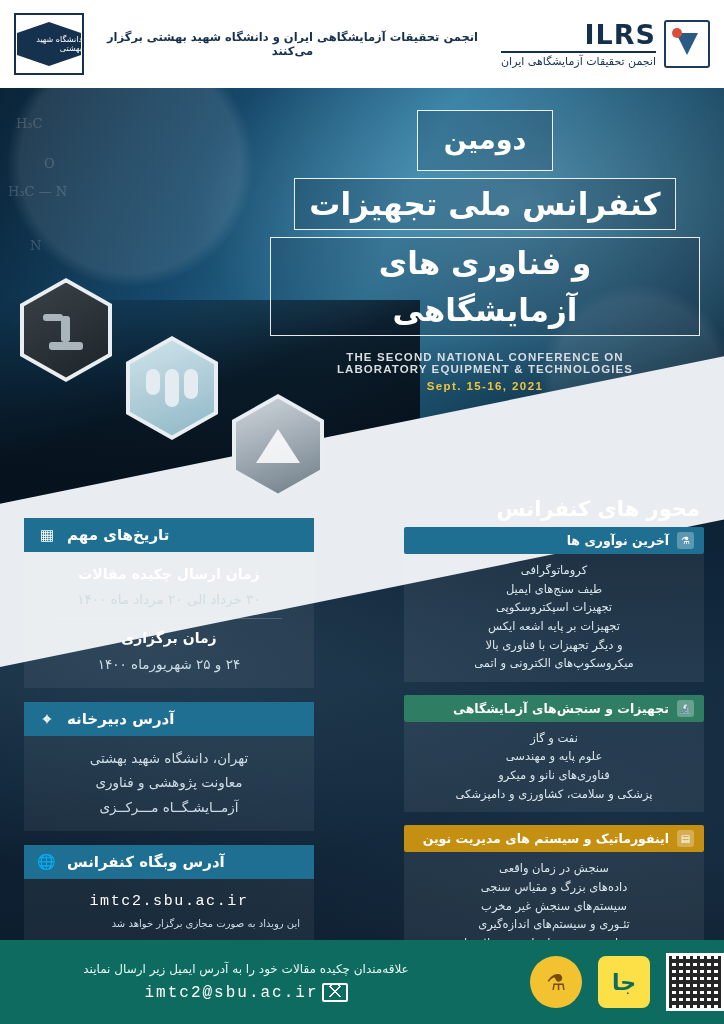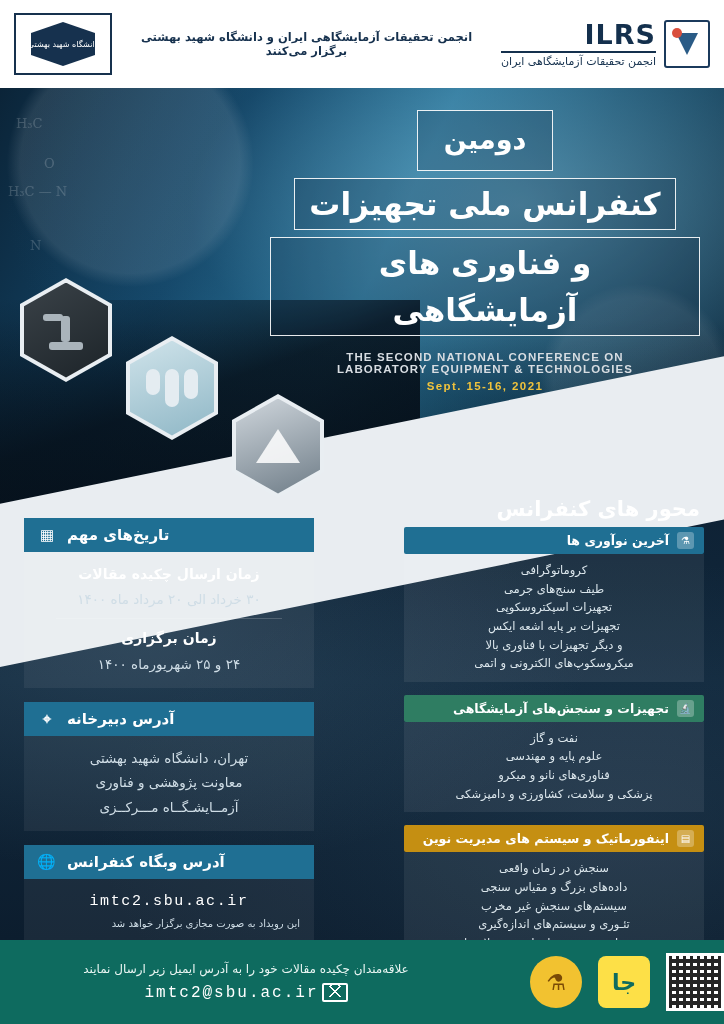--- a/index.html
+++ b/index.html
@@ -51,21 +51,21 @@
   }
   .ilrs-rule { height: 2px; background: #14304d; margin: 3px 0 2px; }
   .ilrs-sub { font-size: 11px; color: #14304d; text-align: center; }
 
   .topbar-center {
     flex: 1; text-align: center;
     font-size: 11.5px; color: #16314e; font-weight: 600;
     padding: 0 10px;
   }
   .sbu-logo {
-    width: 98px; height: 62px;
+    width: 70px; height: 62px;
     border: 2px solid #16314e;
     display: flex; align-items: center; justify-content: center;
     position: relative; background: #fff;
   }
   .sbu-logo .sbu-inner {
     width: 64px; height: 44px;
     background: #16314e;
     clip-path: polygon(50% 0%, 100% 25%, 100% 75%, 50% 100%, 0% 75%, 0% 25%);
     position: relative;
   }
@@ -378,21 +378,21 @@
 
   <div class="topics">
 
     <div>
       <div class="topic-head th-blue">
         <span class="ic">⚗</span>
         <span>آخرین نوآوری ها</span>
       </div>
       <div class="topic-body">
         <div>کروماتوگرافی</div>
-        <div>طیف سنج‌های جرمی</div>
+        <div>طیف سنج‌های ایمیل</div>
         <div>تجهیزات اسپکتروسکوپی</div>
         <div>تجهیزات بر پایه اشعه ایکس</div>
         <div>و دیگر تجهیزات با فناوری بالا</div>
         <div>میکروسکوپ‌های الکترونی و اتمی</div>
       </div>
     </div>
 
     <div>
       <div class="topic-head th-green">
         <span class="ic">🔬</span>

